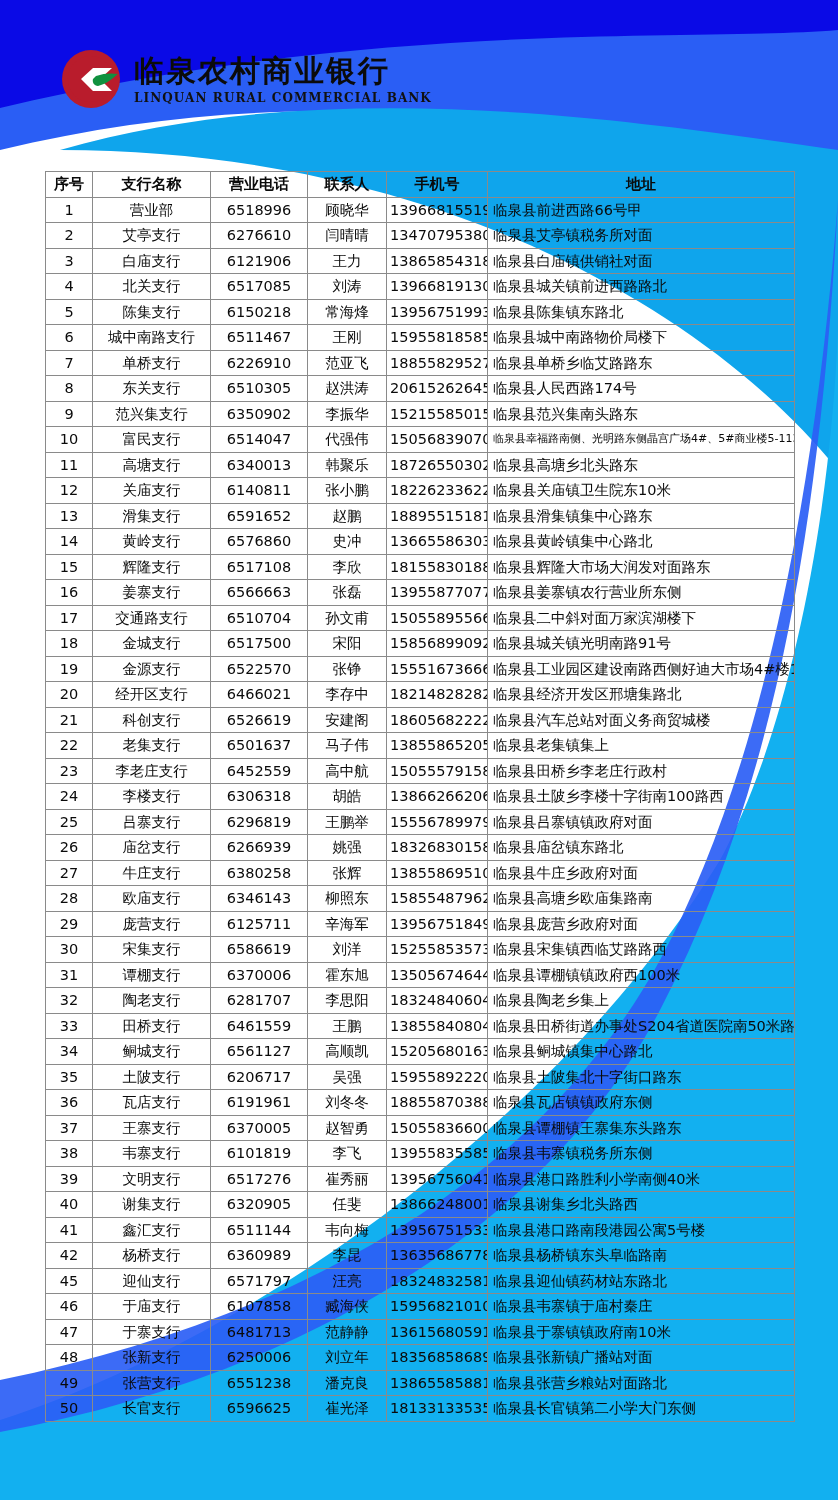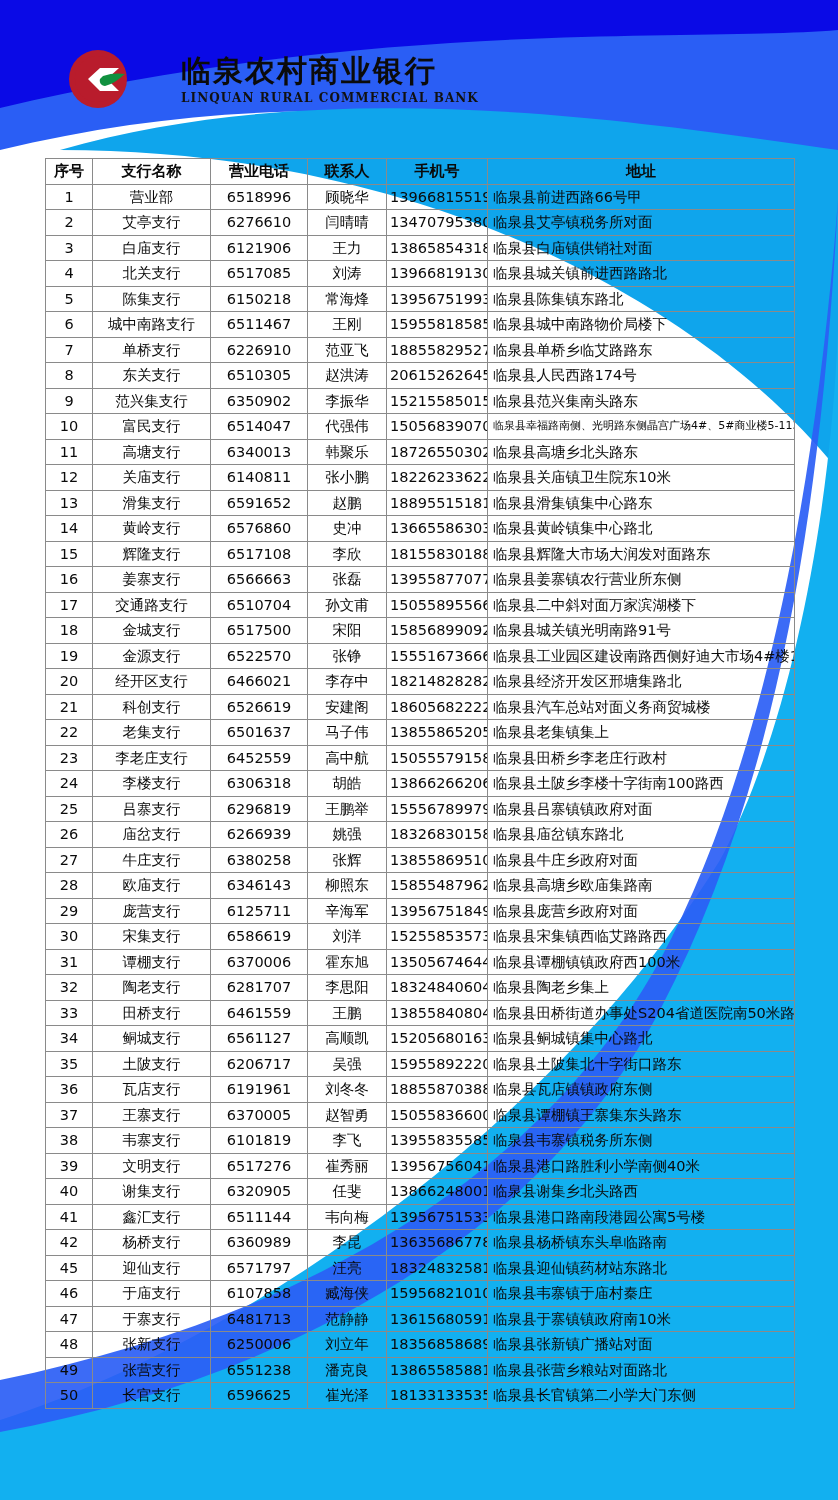--- a/index.html
+++ b/index.html
@@ -9,22 +9,22 @@
     font-family:"Liberation Sans","DejaVu Sans",sans-serif;
     overflow:hidden;
     position:relative;
   }
 
   
   #bg{position:absolute;inset:0;width:838px;height:1500px;z-index:0;}
 
   
   .logo-wrap{
-    position:absolute;left:67px;top:48px;z-index:5;
-    display:flex;gap:40px;
+    position:absolute;left:60px;top:48px;z-index:5;
+    display:flex;
   }
   .logo-mark{width:62px;height:62px;flex:0 0 62px;}
   .logo-text{margin-left:12px;display:flex;flex-direction:column;justify-content:center;}
   .logo-cn{
     font-family:"DejaVu Serif","Liberation Serif",serif;
     font-size:30px;font-weight:700;color:#0b0b0b;
     letter-spacing:2px;line-height:1.1;white-space:nowrap;
   }
   .logo-en{
     font-family:"DejaVu Serif","Liberation Serif",serif;
@@ -34,20 +34,21 @@
 
   
   .table-zone{
     position:absolute;left:45px;top:158px;width:750px;z-index:4;
   }
   table{
     border-collapse:collapse;
     width:750px;
     table-layout:fixed;
     background:transparent;
+    margin-top:13px;
   }
   th,td{
     border:1px solid #8a8a8a;
     padding:0 3px;
     height:24.5px;
     font-size:14.5px;
     color:#0a0a0a;
     font-family:"DejaVu Sans","Liberation Sans",sans-serif;
     white-space:nowrap;
     overflow:hidden;

